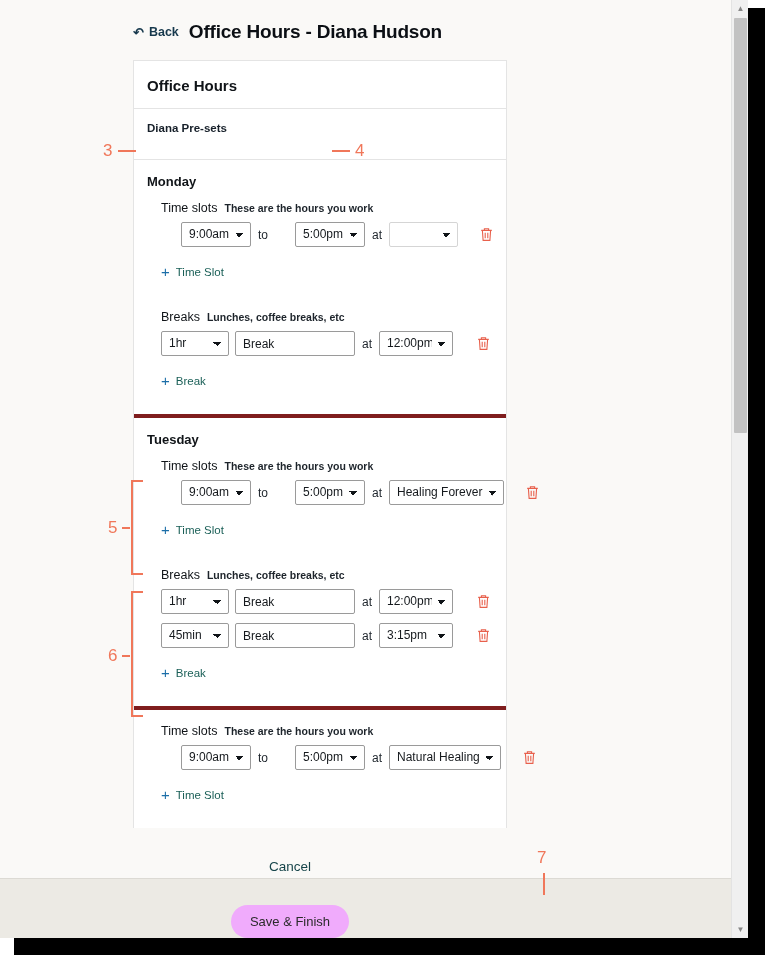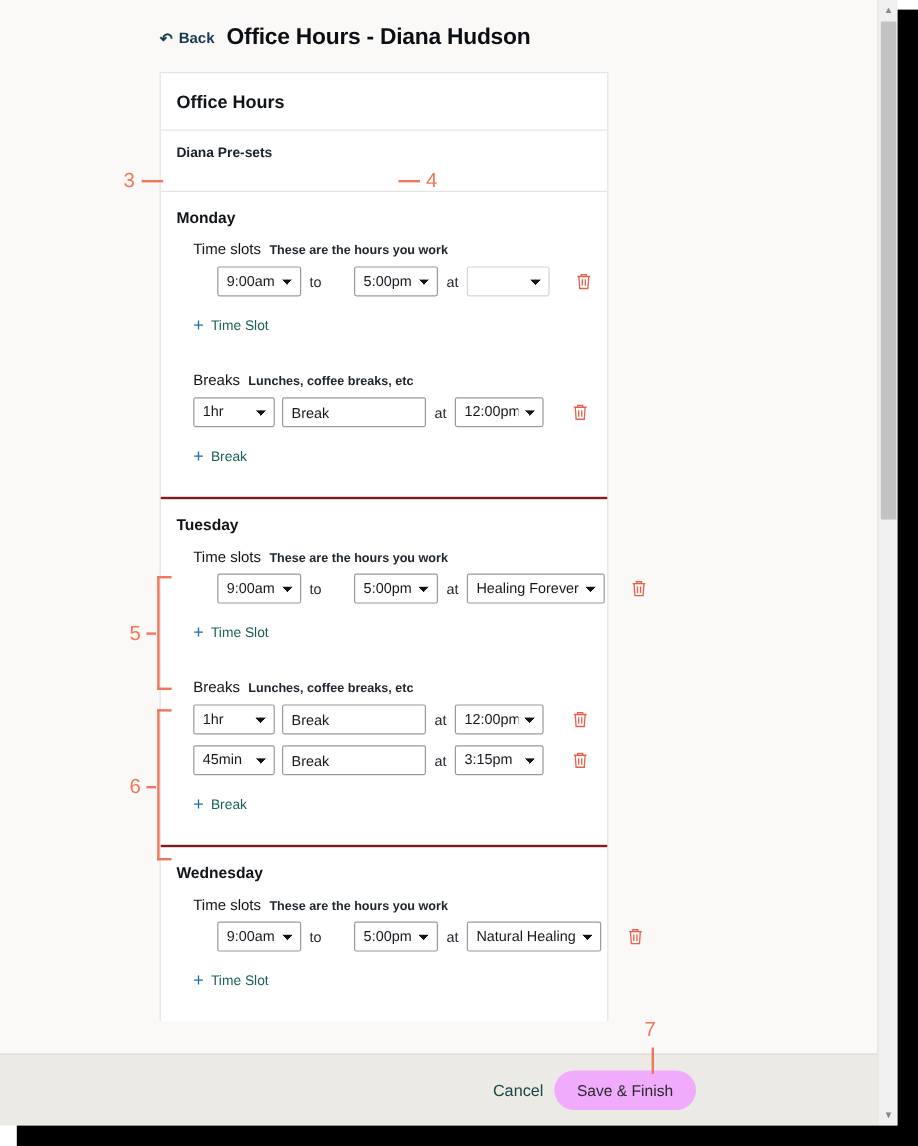--- a/index.html
+++ b/index.html
@@ -74,21 +74,21 @@
   .preset-group {
     display:inline-flex; border:1px solid #9db3b0; border-radius:40px; overflow:hidden;
   }
   .preset-btn {
     background:#fff; border:none; padding:5px 13px 6px 13px;
     font-family:"Liberation Sans", sans-serif;
     font-size:11.5px; color:#1b5e55; cursor:pointer; white-space:nowrap;
   }
   .preset-btn + .preset-btn { border-left:1px solid #9db3b0; }
   
-  .day-block { padding:14px 13px 6px 13px; border-bottom:2px solid #7f1d1d; }
+  .day-block { padding:14px 13px 6px 13px; border-bottom:4px solid #7f1d1d; }
   .day-block.last { border-bottom:none; }
   .day-name { font-size:13px; font-weight:700; color:#101418; margin:0 0 12px 0; }
   .subsection { padding-left:14px; margin-bottom:6px; }
   .sub-head { display:flex; align-items:baseline; gap:7px; margin-bottom:7px; }
   .sub-title { font-size:12.5px; color:#101418; }
   .sub-hint { font-size:10.5px; font-weight:700; color:#1d242b; }
   .row { display:flex; align-items:center; gap:6px; margin-bottom:9px; }
   .sel {
     appearance:none; -webkit-appearance:none;
     font-family:"Liberation Sans", sans-serif;
@@ -124,21 +124,21 @@
     margin:8px 0 14px 0; cursor:pointer;
   }
   .add-plus { color:#1b6ea8; font-size:15px; line-height:1; font-weight:400; }
   .add-text { color:#1a5f57; font-size:11.5px; }
   .break-gap { height:11px; }
   
   .footer-bar {
     position:absolute; left:0; top:878px; width:731px; height:60px;
     background:#eceae4; border-top:1px solid #dcdad4;
     display:flex; align-items:center; justify-content:flex-end;
-    gap:3px; padding-right:151px;
+    gap:30px; padding-right:151px;flex-direction:column;
   }
   .cancel-btn {
     background:none; border:none; cursor:pointer;
     font-family:"Liberation Sans", sans-serif;
     font-size:13.5px; color:#17454a;
   }
   .save-btn {
     background:#f0abfc; border:none; border-radius:20px;
     padding:9px 19px; cursor:pointer;
     font-family:"Liberation Sans", sans-serif;
@@ -284,21 +284,20 @@
           </span>
         </div>
         <div class="add-link">
           <span class="add-plus">+</span>
           <span class="add-text">Break</span>
         </div>
       </div>
     </div>
 
     <div class="day-block last">
-      <div class="day-name">Wednesday</div>
       <div class="subsection">
         <div class="sub-head">
           <span class="sub-title">Time slots</span>
           <span class="sub-hint">These are the hours you work</span>
         </div>
         <div class="row">
           <select class="sel time"><option>9:00am</option></select>
           <span class="conj">to</span>
           <select class="sel time"><option>5:00pm</option></select>
           <span class="conj">at</span>

